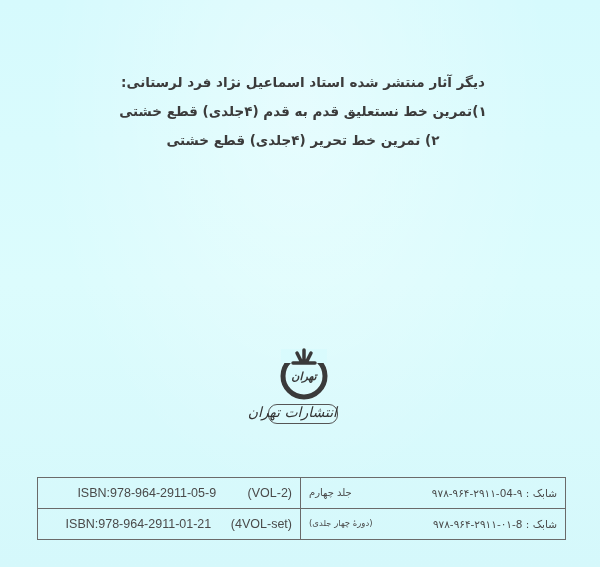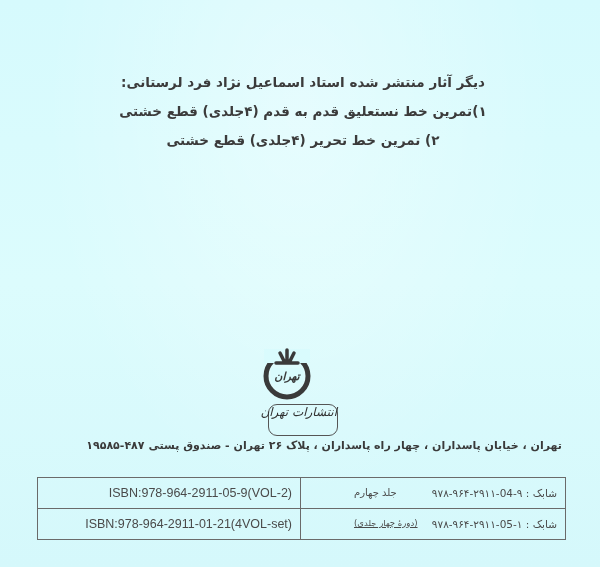--- a/index.html
+++ b/index.html
@@ -32,35 +32,35 @@
     }
     .heading-line {
       font-weight: bold;
       font-size: 13.5px;
       line-height: 29px;
       color: #3b3b3b;
       white-space: nowrap;
     }
     .logo {
       position: absolute;
-      left: 260px;
+      left: 277px;
       top: 347px;
       width: 54px;
       height: 54px;
     }
     .logo-label {
       position: absolute;
       left: 268px;
       top: 404px;
       width: 70px;
-      height: 32px;
+      height: 20px;
       border: 1.5px solid #555;
       border-radius: 9px;
       box-sizing: border-box;
-      font-size: 12px;
+      font-size: 14px;
       line-height: 14px;
       text-align: left;
       direction: rtl;
       color: #333;
       font-style: italic;
       white-space: nowrap;
     }
     .address-block {
       position: absolute;
       right: 38px;
@@ -99,29 +99,27 @@
       direction: rtl;
       text-align: right;
       font-size: 10.5px;
     }
     td.fa-cell .fa-isbn {
       display: inline-block;
     }
     td.fa-cell .fa-vol {
       float: left;
       font-size: 10px;
-      margin-left: 45px;
     }
     td.fa-cell .fa-vol.small {
       font-size: 8.5px;
-      text-decoration: underline;
     }
     td.en-cell {
       direction: ltr;
-      text-align: right;
+      text-align: center;
       font-family: "Liberation Sans", sans-serif;
       font-size: 12.5px;
       color: #555;
     }
     td.en-cell .en-vol {
       float: right;
     }
   </style>
 </head>
 <body>
@@ -140,38 +138,37 @@
     <rect x="4" y="2" width="46" height="14" fill="#d9fbfd"></rect>
     <path d="M27 3 L27 14 M20 6 L24 14 M34 6 L30 14 M16 16 L38 16" stroke="#3a3a3a" stroke-width="3.5" fill="none" stroke-linecap="round"></path>
     <rect x="11" y="21" width="32" height="15" rx="2" fill="#d9fbfd"></rect>
     <text x="27" y="33" text-anchor="middle" font-family="DejaVu Sans, sans-serif" font-size="11" font-weight="bold" font-style="italic" fill="#3a3a3a">تهران</text>
   </svg>
 </div>
 
 <div class="logo-label">انتشارات تهران</div>
 
 <div class="address-block">
-  <div class="address-line">تهران ، خیابان پاسداران ، چهار راه پاسداران ، پلاک ۲۶ تهران - صندوق پستی ۴۸۷-۱۹۵۸۵</div>
 </div>
 
 <table class="isbn">
   <tbody>
       <tr>
     <td class="fa-cell">
       <span class="fa-isbn">شابک : ۹-04-۲۹۱۱-۹۶۴-۹۷۸</span>
       <span class="fa-vol">جلد چهارم</span>
     </td>
     <td class="en-cell">
       <span>ISBN:978-964-2911-05-9</span>
       <span class="en-vol">(VOL-2)</span>
     </td>
   </tr>
   <tr>
     <td class="fa-cell">
-      <span class="fa-isbn">شابک : ۱-05-۲۹۱۱-۹۶۴-۹۷۸</span>
+      <span class="fa-isbn">شابک : 8-۰۱-۲۹۱۱-۹۶۴-۹۷۸</span>
       <span class="fa-vol small">(دورهٔ چهار جلدی)</span>
     </td>
     <td class="en-cell">
       <span>ISBN:978-964-2911-01-21</span>
       <span class="en-vol">(4VOL-set)</span>
     </td>
   </tr>
 </tbody>
   </table>
 

